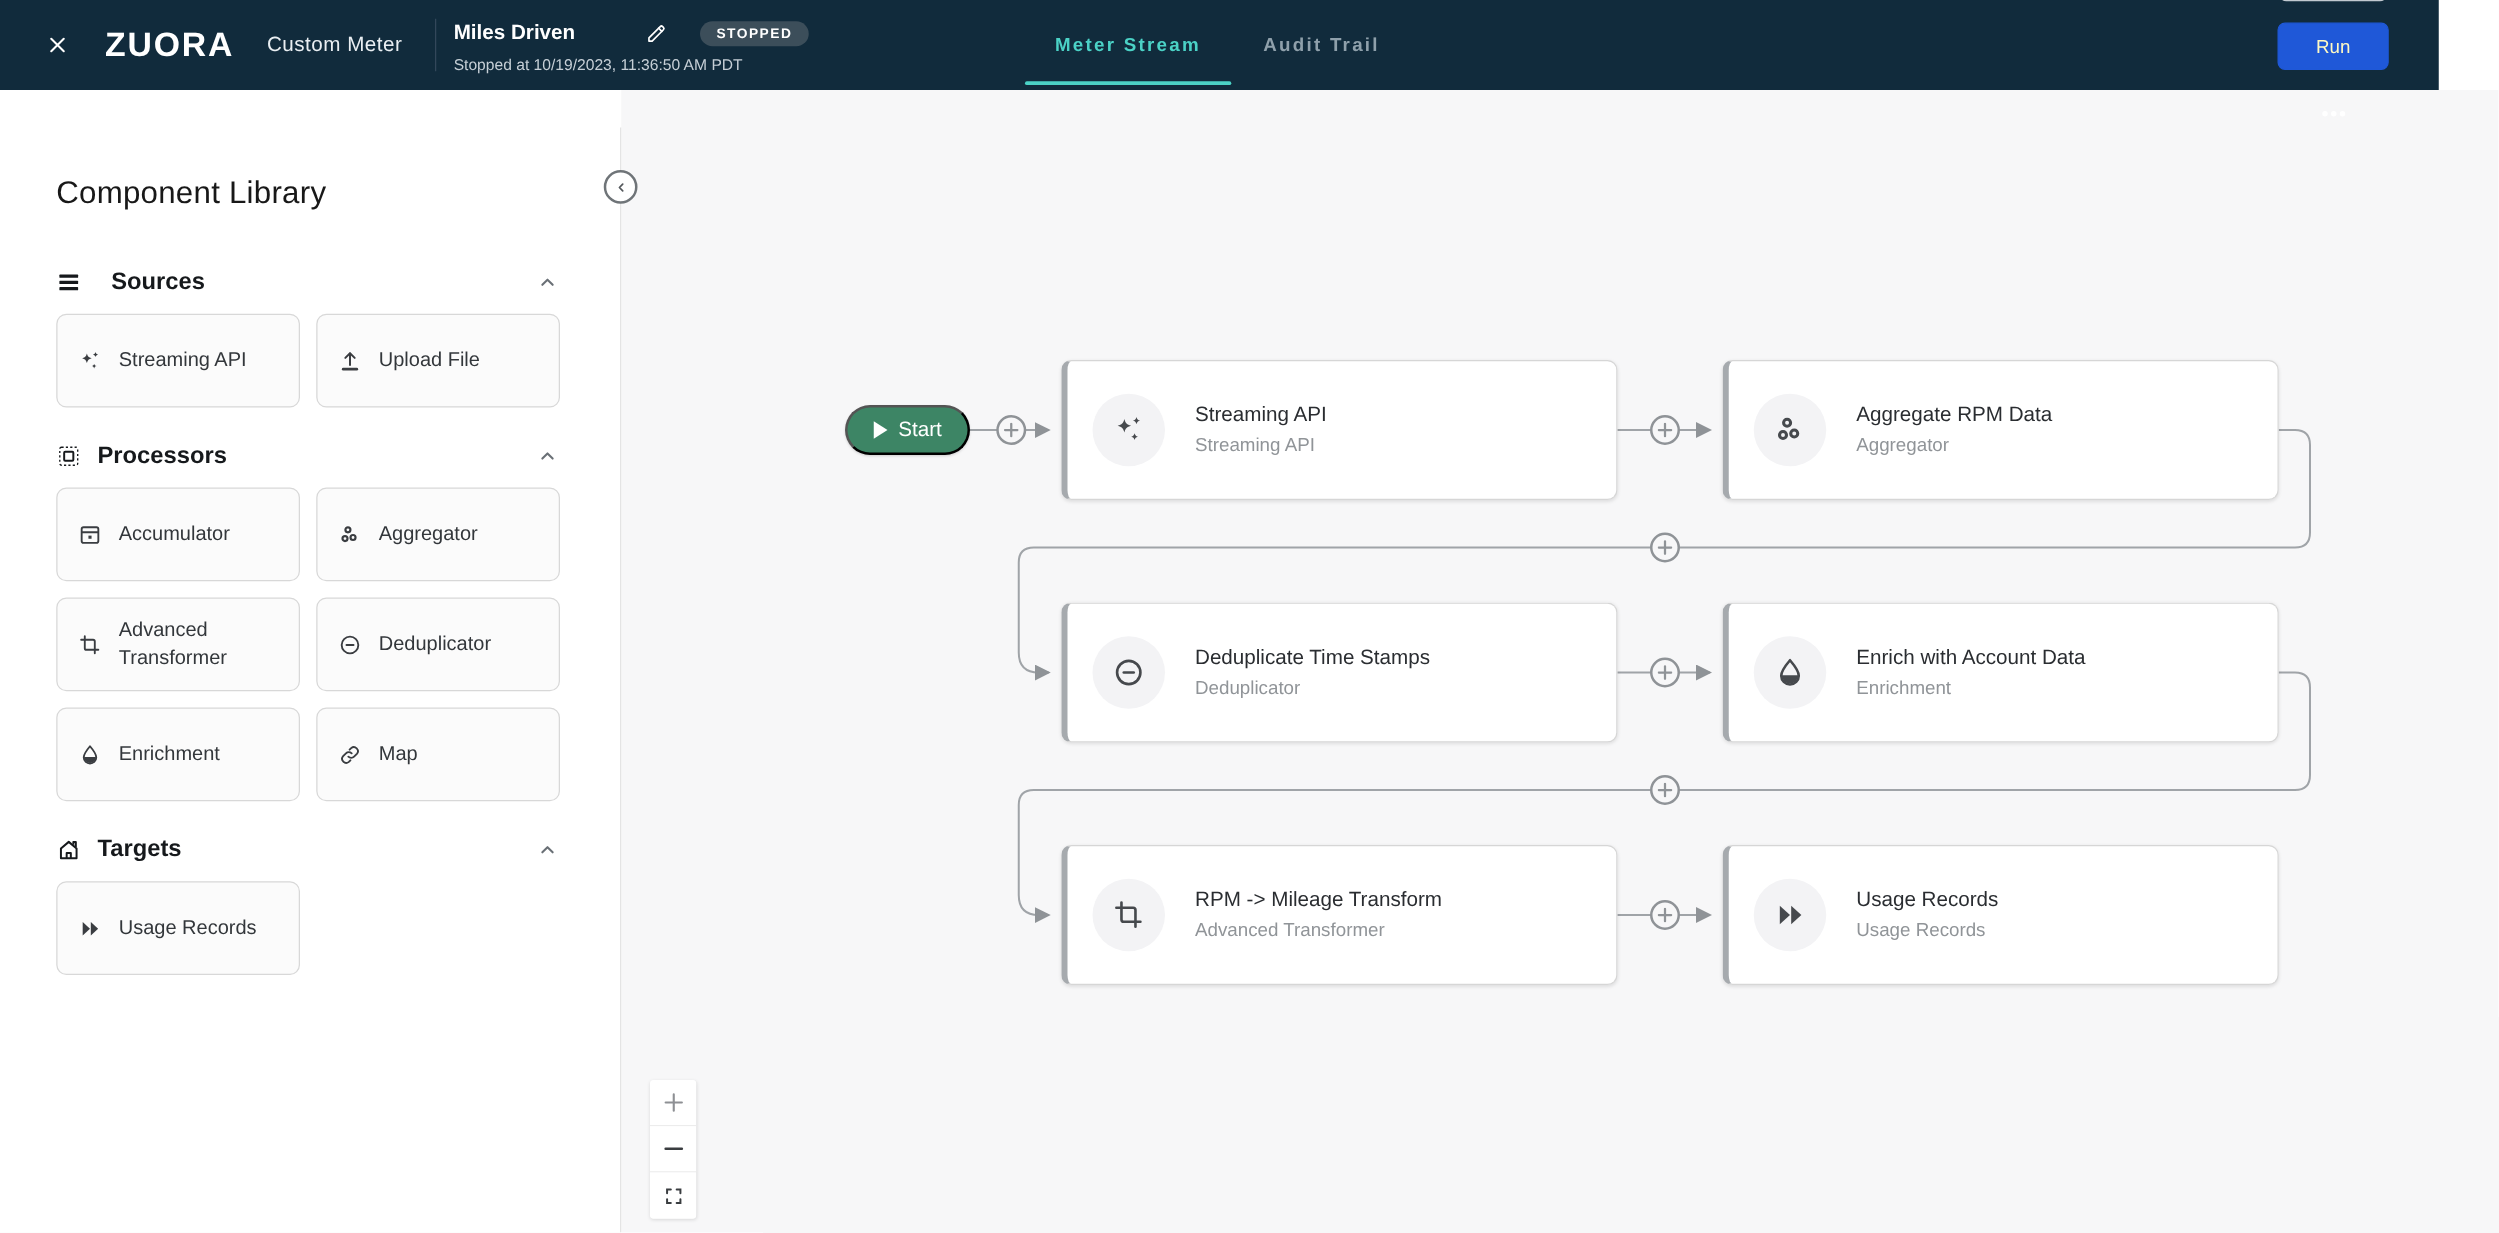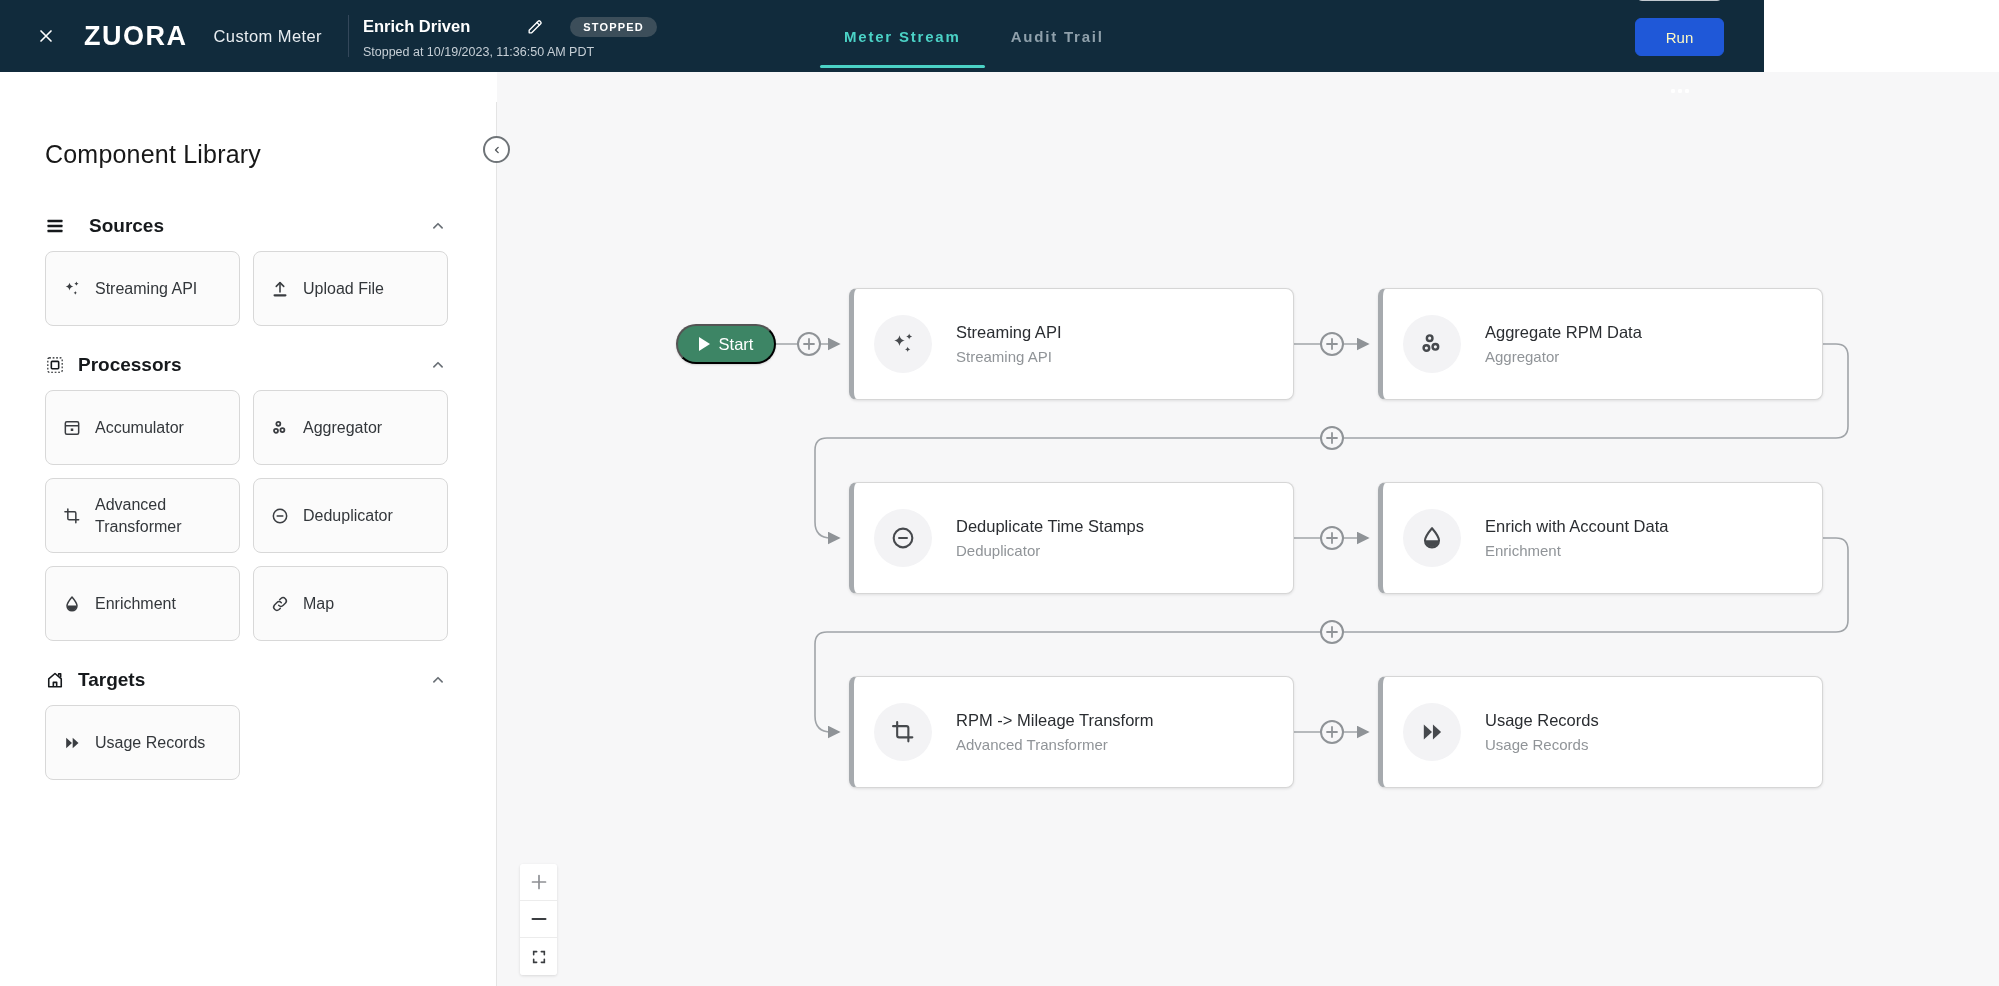--- a/index.html
+++ b/index.html
@@ -4,21 +4,21 @@
 <style>
   :root{
     --header_bg:#112b3c; --accent_teal:#4bd2c6; --run_blue:#1f58d8; --start_green:#3d8565;
     --canvas_bg:#f7f7f8; --connector_gray:#8f9397; --node_border:#d6d6d6; --node_accent:#a6aaae;
   }
   *{box-sizing:border-box; margin:0; padding:0;}
   body{font-family:"Liberation Sans","DejaVu Sans",sans-serif; background:#fff;}
   .app{position:relative; width:1999px; height:986px; overflow:hidden; background:#fff;}
 
   
-  .topbar{position:absolute; left:0; top:0; width:1764px; height:72px; background:var(--header_bg); display:flex; align-items:center; z-index:30;}
+  .topbar{position:absolute; left:0; top:0; width:1951px; height:72px; background:var(--header_bg); display:flex; align-items:center; z-index:30;}
   .tb-left{display:flex; align-items:center; height:100%;}
   .icon-btn{background:none; border:none; cursor:pointer; display:flex; align-items:center; justify-content:center; color:#fff;}
   .close-btn{margin-left:30px; width:32px; height:32px;}
   .logo{margin-left:22px; color:#fff; font-size:27px; font-weight:800; letter-spacing:1.5px;}
   .app-title{margin-left:26px; color:#e9eef2; font-size:16.5px; letter-spacing:.4px;}
   .tb-divider{margin-left:26px; width:1px; height:42px; background:#33475a;}
   .meter-block{margin-left:14px; display:flex; flex-direction:column; justify-content:center; gap:5px;}
   .meter-row{display:flex; align-items:center;}
   .meter-name{color:#fff; font-size:16.5px; font-weight:700;}
   .pencil-btn{margin-left:52px; width:26px; height:26px;}
@@ -74,21 +74,21 @@
       <button class="icon-btn close-btn">
         <svg width="20" height="20" viewBox="0 0 24 24" fill="none" stroke="#fff" stroke-width="2" stroke-linecap="round">
             <path d="M6 6 L18 18 M18 6 L6 18"></path>
           </svg>
       </button>
       <div class="logo">ZUORA</div>
       <div class="app-title">Custom Meter</div>
       <div class="tb-divider"></div>
       <div class="meter-block">
         <div class="meter-row">
-          <span class="meter-name">Enrich Driven</span>
+          <span class="meter-name">Miles Driven</span>
           <button class="icon-btn pencil-btn">
             <svg width="19" height="19" viewBox="0 0 24 24" fill="none" stroke="#fff" stroke-width="1.7" stroke-linecap="round" stroke-linejoin="round">
                 <path d="M4 20h3.2L18.6 8.6a1.7 1.7 0 0 0 0-2.4l-.8-.8a1.7 1.7 0 0 0-2.4 0L4 16.8Z"></path>
                 <path d="M13.8 7l3.2 3.2"></path>
               </svg>
           </button>
           <span class="status-badge">STOPPED</span>
         </div>
         <div class="meter-sub">Stopped at 10/19/2023, 11:36:50 AM PDT</div>
       </div>

